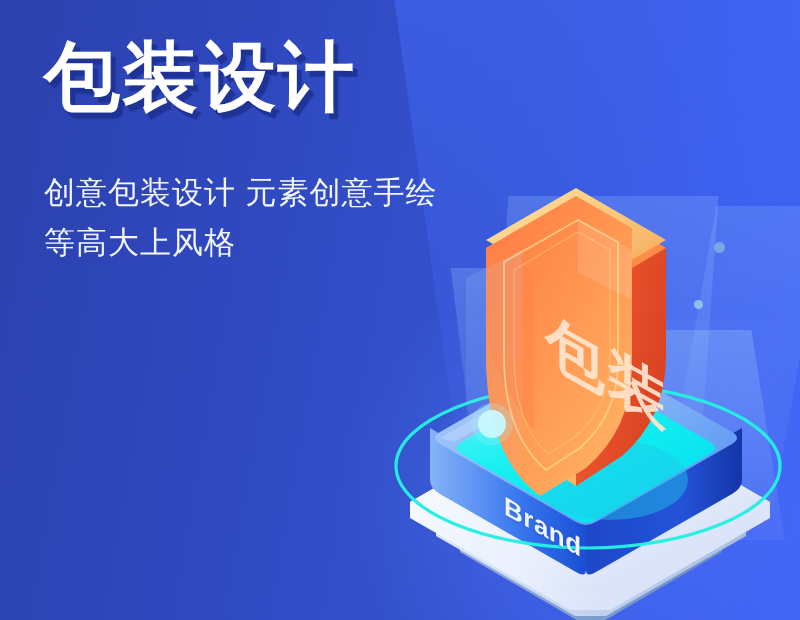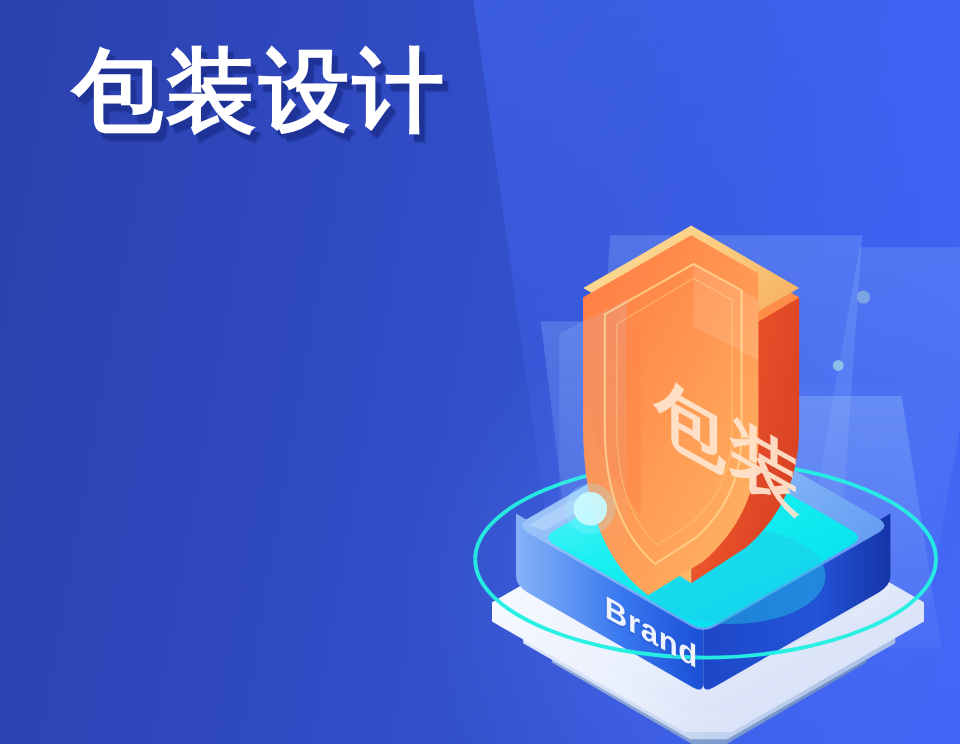--- a/index.html
+++ b/index.html
@@ -29,21 +29,21 @@
     position: absolute;
     right: -40px; bottom: -120px;
     width: 520px; height: 420px;
     background: radial-gradient(ellipse at 60% 40%, rgba(90,130,255,0.38), rgba(90,130,255,0) 68%);
     pointer-events: none;
   }
 
   
   .text-block {
     position: absolute;
-    left: 60px;
+    left: 44px;
     top: 36px;
     width: 520px;
     z-index: 30;
   }
   .title {
     font-size: 76px;
     font-weight: 700;
     color: #ffffff;
     letter-spacing: 2px;
     line-height: 1.08;
@@ -161,20 +161,22 @@
   <div class="dot" style="left:598px;top:268px;width:12px;height:12px;background:#a9ddcd;"></div>
   <div class="dot" style="left:714px;top:242px;width:11px;height:11px;background:#7aa5e2;"></div>
   <div class="dot" style="left:648px;top:235px;width:13px;height:13px;background:#6f9ee0;"></div>
   <div class="dot" style="left:648px;top:208px;width:0;height:0;"></div>
   <div class="dot" style="left:646px;top:327px;width:12px;height:12px;background:#7fb6e6;"></div>
   <div class="dot" style="left:694px;top:300px;width:9px;height:9px;background:#8cc0ea;"></div>
 
   <div class="text-block">
     <h1 class="title">包装设计</h1>
     <div class="subtitle">
+      <div class="sub-line">创意包装设计 元素创意手绘</div>
+      <div class="sub-line">等高大上风格</div>
     </div>
   </div>
 
   <div class="stage">
     <svg width="430" height="440" viewBox="0 0 430 440" xmlns="http://www.w3.org/2000/svg">
       <defs>
         <linearGradient id="gBasePlate" x1="0" y1="0" x2="1" y2="1">
           <stop offset="0%" stop-color="#ffffff"></stop>
           <stop offset="55%" stop-color="#eaf0fd"></stop>
           <stop offset="100%" stop-color="#c9d6f2"></stop>

